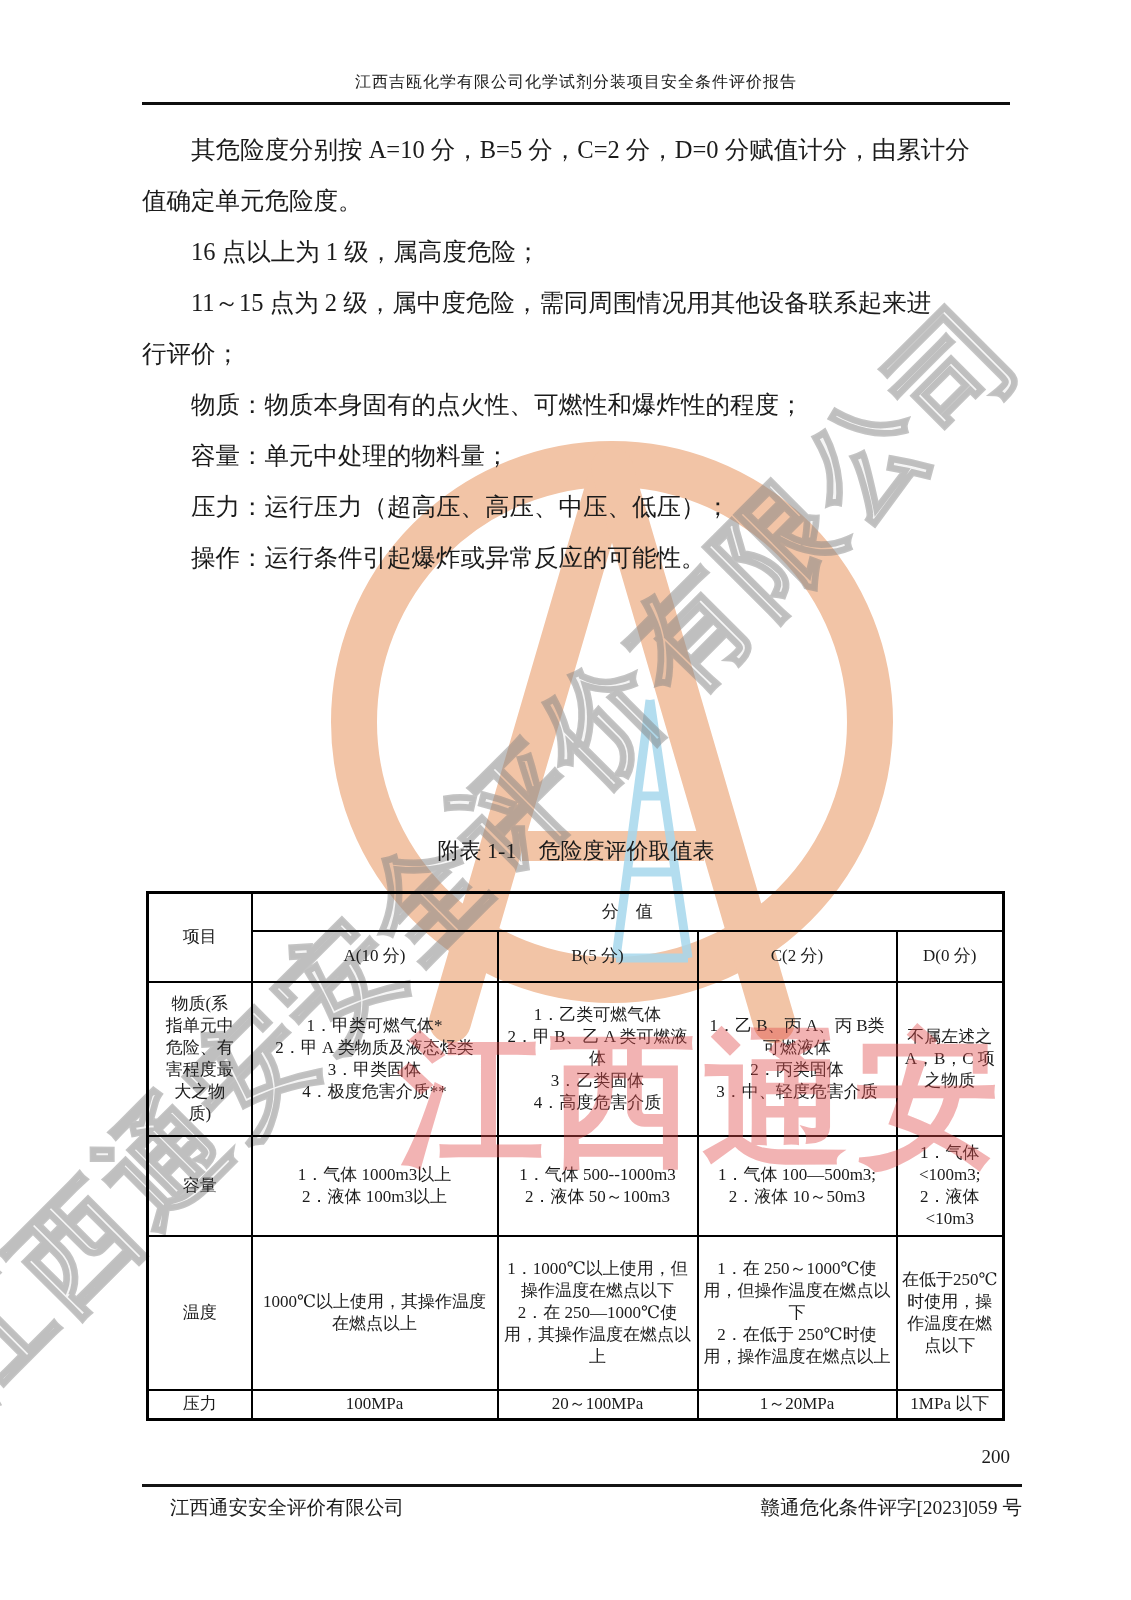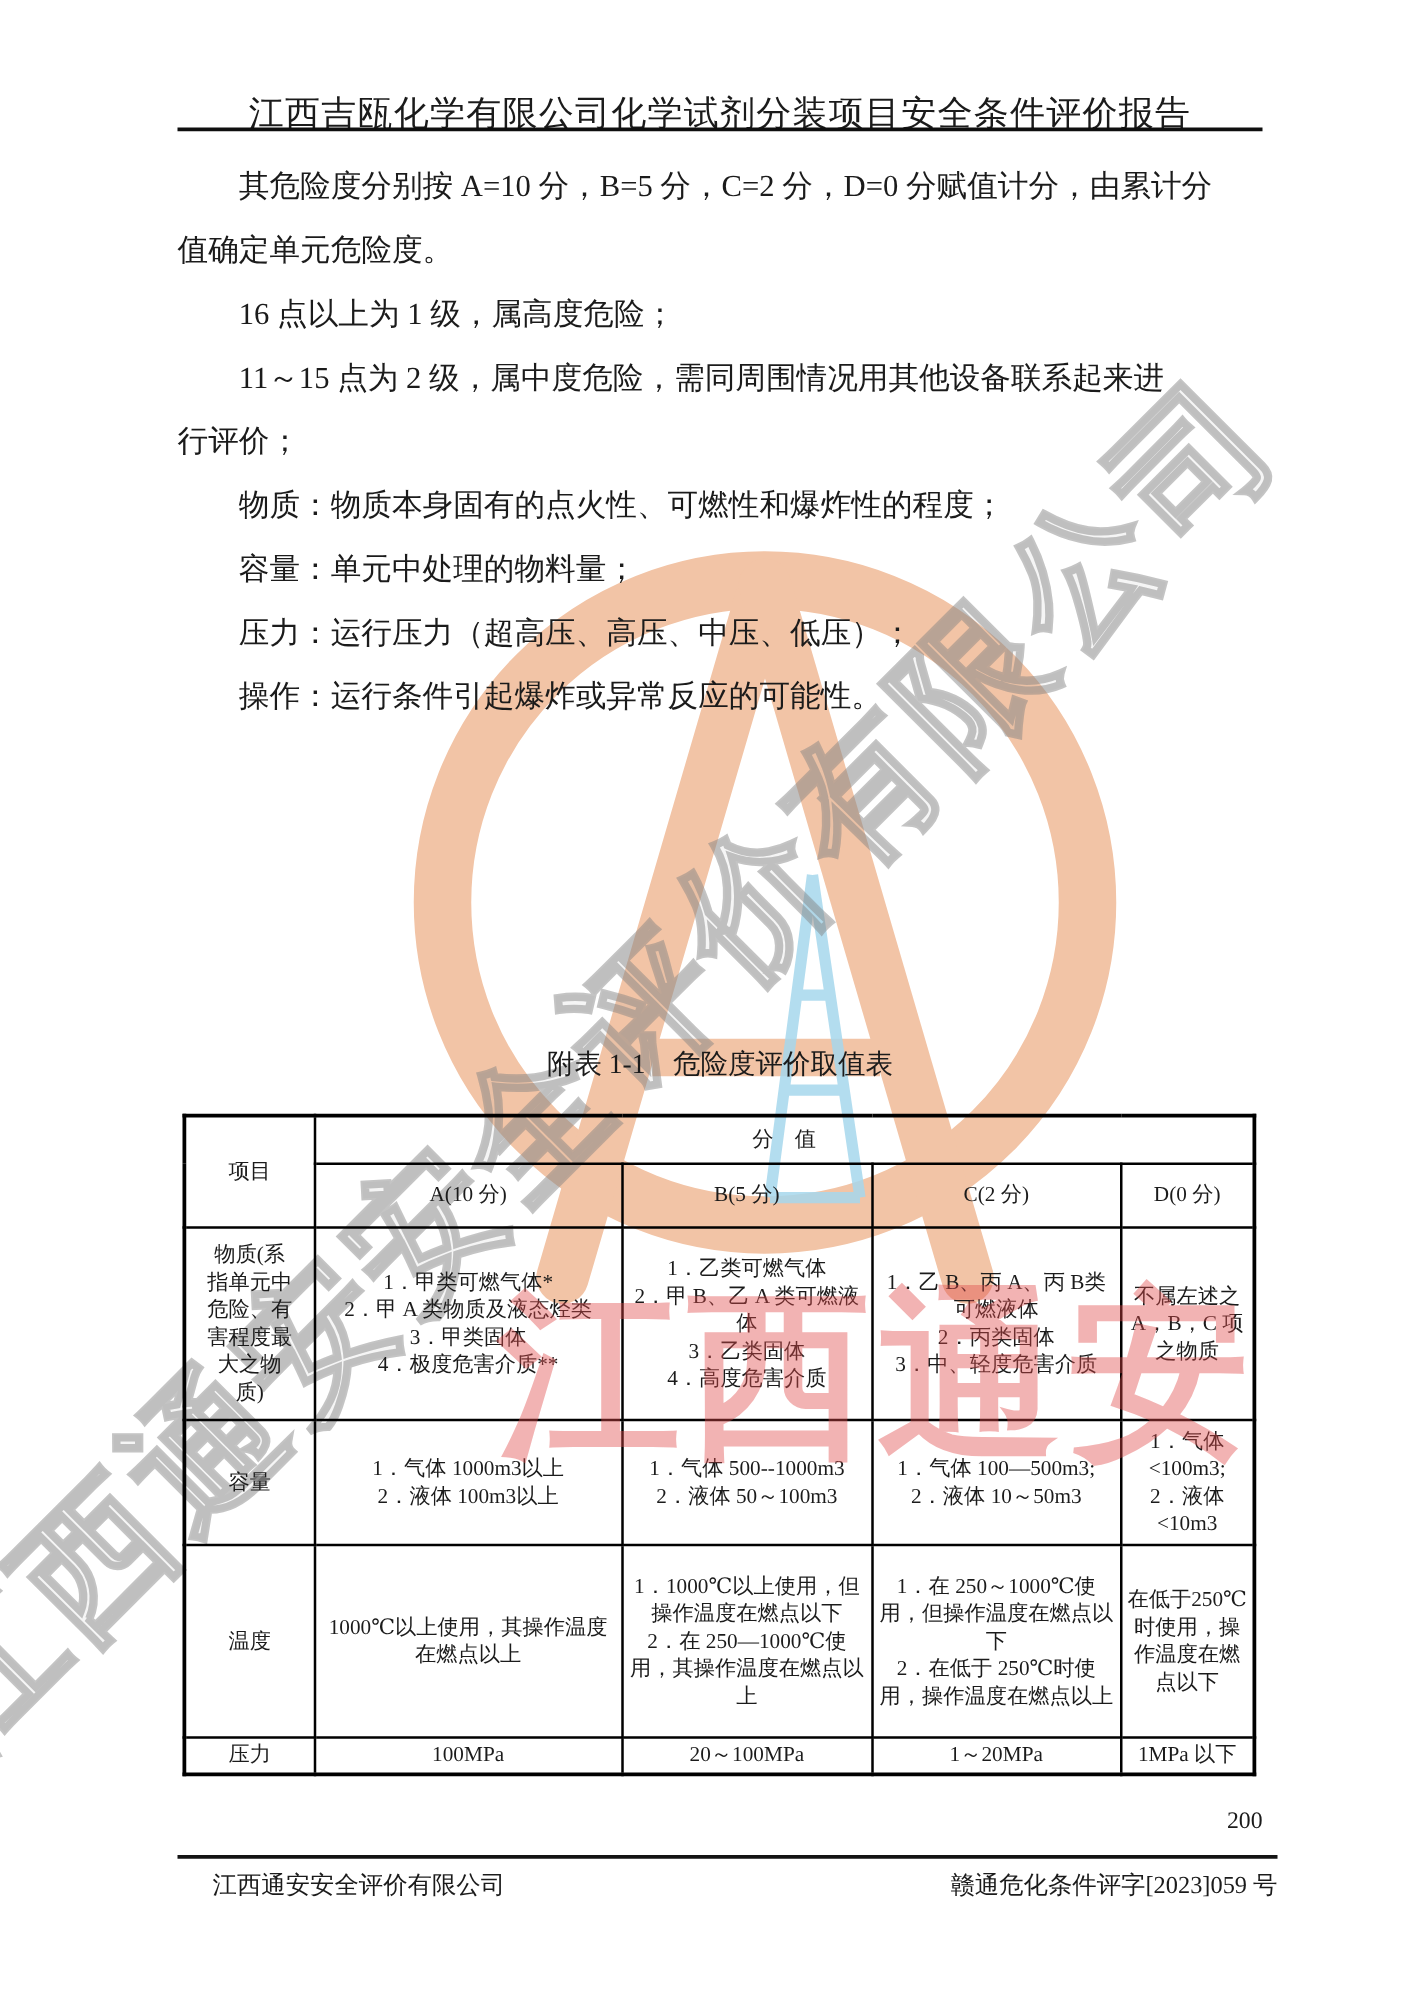--- a/index.html
+++ b/index.html
@@ -13,21 +13,21 @@
         font-size:118px;letter-spacing:6px;white-space:nowrap;
         transform:rotate(-45deg);transform-origin:0 50%;
         color:rgba(160,160,160,0.10);-webkit-text-stroke:3px rgba(132,132,132,0.48);}
   .wm-red{position:absolute;left:398px;top:1028px;z-index:3;pointer-events:none;
         font-family:Liberation Serif, serif;font-weight:700;
         font-size:146px;line-height:1;letter-spacing:6px;white-space:nowrap;
         color:rgba(224,74,74,0.42);}
 
   
   .doc-header{position:absolute;left:142px;top:72px;width:868px;z-index:2;
-        text-align:center;font-size:28px;letter-spacing:1px;}
+        text-align:center;font-size:16px;letter-spacing:1px;}
   .header-rule{position:absolute;left:142px;top:102px;width:868px;height:3px;
         background:#0f0f0f;z-index:2;}
 
   
   .body-text{position:absolute;left:142px;top:124px;width:872px;z-index:2;
         font-size:24.5px;line-height:51px;text-align:left;}
   .body-text p{margin:0;white-space:pre-line;}
   .body-text p.indent{text-indent:49px;}
 
   

